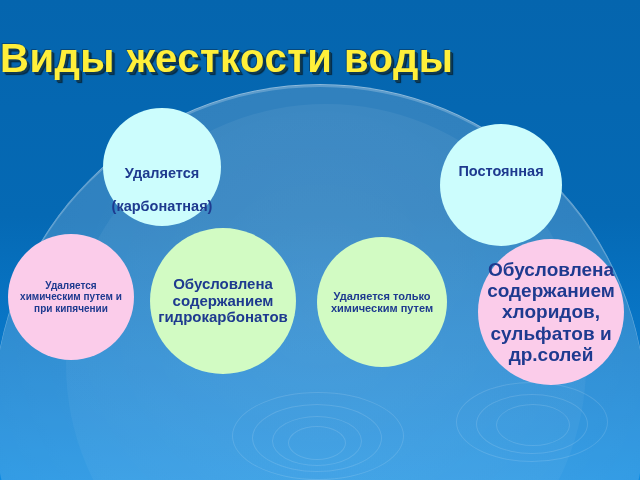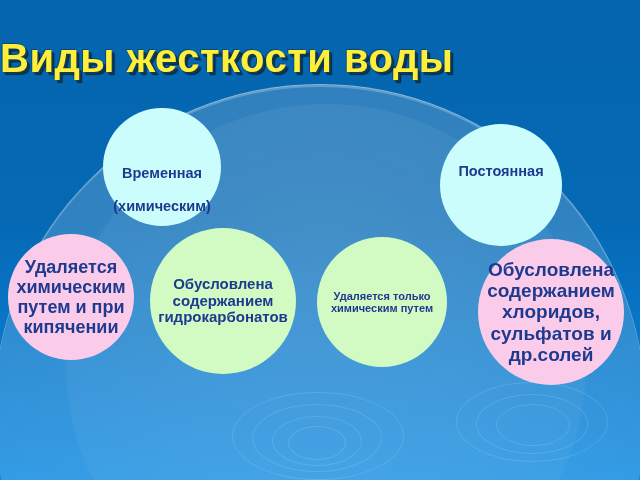--- a/index.html
+++ b/index.html
@@ -92,21 +92,21 @@
 
   
   #bubble-temporary-title {
     left: 103px; top: 108px; width: 118px; height: 118px;
     font-size: 14.5px;
     align-items: flex-end;
     padding-bottom: 12px;
   }
   #bubble-temporary-removal {
     left: 8px; top: 234px; width: 126px; height: 126px;
-    font-size: 18px;
+    font-size: 10px;
     z-index: 3;
   }
   #bubble-temporary-cause {
     left: 150px; top: 228px; width: 146px; height: 146px;
     font-size: 15px;
     z-index: 2;
   }
 
   
   #bubble-permanent-title {
@@ -140,22 +140,22 @@
   <div class="ripple" style="left:272px; top:416px; width:88px; height:48px;"></div>
   <div class="ripple" style="left:288px; top:426px; width:56px; height:32px;"></div>
   <div class="ripple" style="left:456px; top:382px; width:150px; height:78px;"></div>
   <div class="ripple" style="left:476px; top:394px; width:110px; height:58px;"></div>
   <div class="ripple" style="left:496px; top:404px; width:72px; height:40px;"></div>
 
   <div id="page-title">Виды жесткости воды</div>
 
   <div class="bubble bub-cyan" id="bubble-temporary-title">
     <span>
-      <span>Временная</span><br>
-      <span>(химическим)</span>
+      <span>Удаляется</span><br>
+      <span>(карбонатная)</span>
     </span>
   </div>
 
   <div class="bubble bub-pink" id="bubble-temporary-removal">
     <span>Удаляется химическим путем и при кипячении</span>
   </div>
 
   <div class="bubble bub-green" id="bubble-temporary-cause">
     <span>Обусловлена содержанием гидрокарбонатов</span>
   </div>

